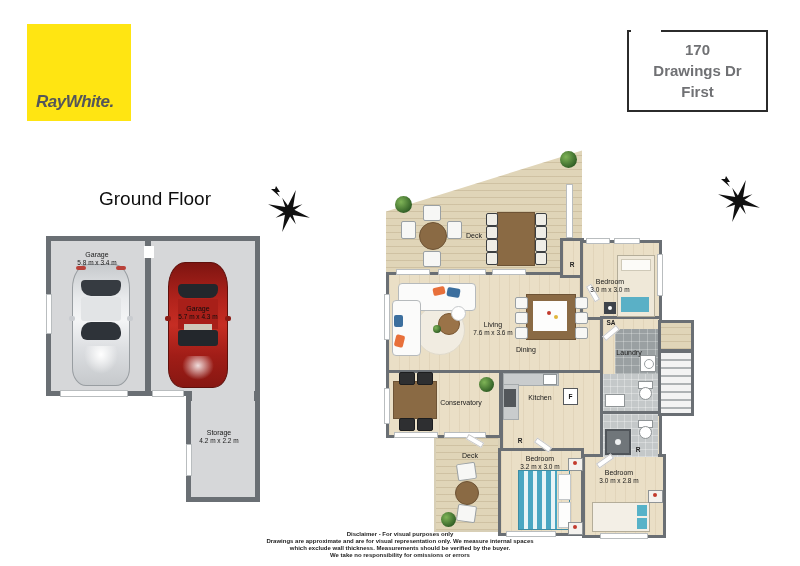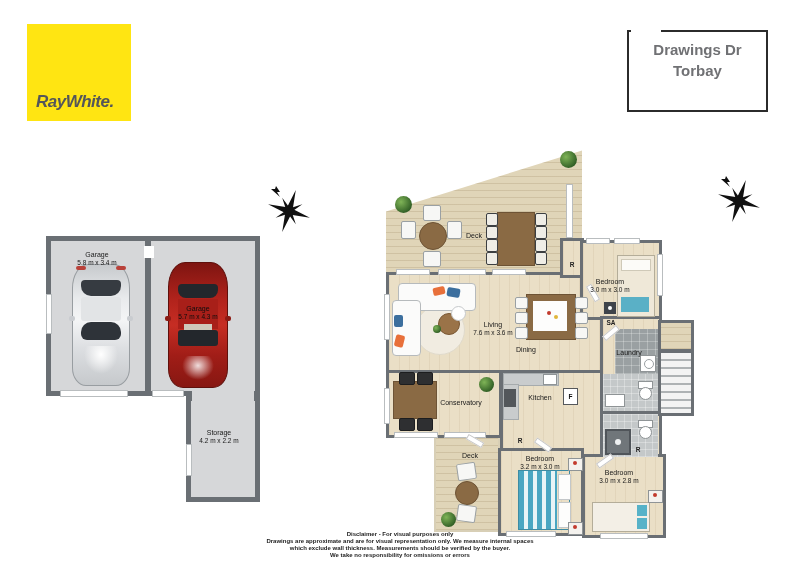--- a/index.html
+++ b/index.html
@@ -53,25 +53,27 @@
 
 <div class="canvas">
 
   <div class="logo">
     <span>RayWhite.</span>
   </div>
 
   <div class="addr">
     <div class="gap"></div>
     <div class="pad">
+      <div class="ln">170</div>
       <div class="ln">Drawings Dr</div>
-      <div class="ln">Torbay</div>
+      <div class="ln">First</div>
     </div>
   </div>
 
+  <div class="floor-title" style="left:75px;top:188px;width:160px">Ground Floor</div>
 
   <svg class="abs" style="left:264px;top:186px;z-index:50" width="50" height="50" viewBox="0 0 50 50">
     <g transform="rotate(18 25 25)" fill="#101010">
       <polygon points="25,3 28,22 47,25 28,28 25,47 22,28 3,25 22,22"></polygon>
       <polygon points="25,10 27,23 40,25 27,27 25,40 23,27 10,25 23,23" transform="rotate(45 25 25)"></polygon>
     </g>
     <polygon points="12,0 16,6 13,6 16,11 7,3 11,3" fill="#101010"></polygon>
   </svg>
   <svg class="abs" style="left:714px;top:176px;z-index:50" width="50" height="50" viewBox="0 0 50 50">
     <g transform="rotate(18 25 25)" fill="#101010">

